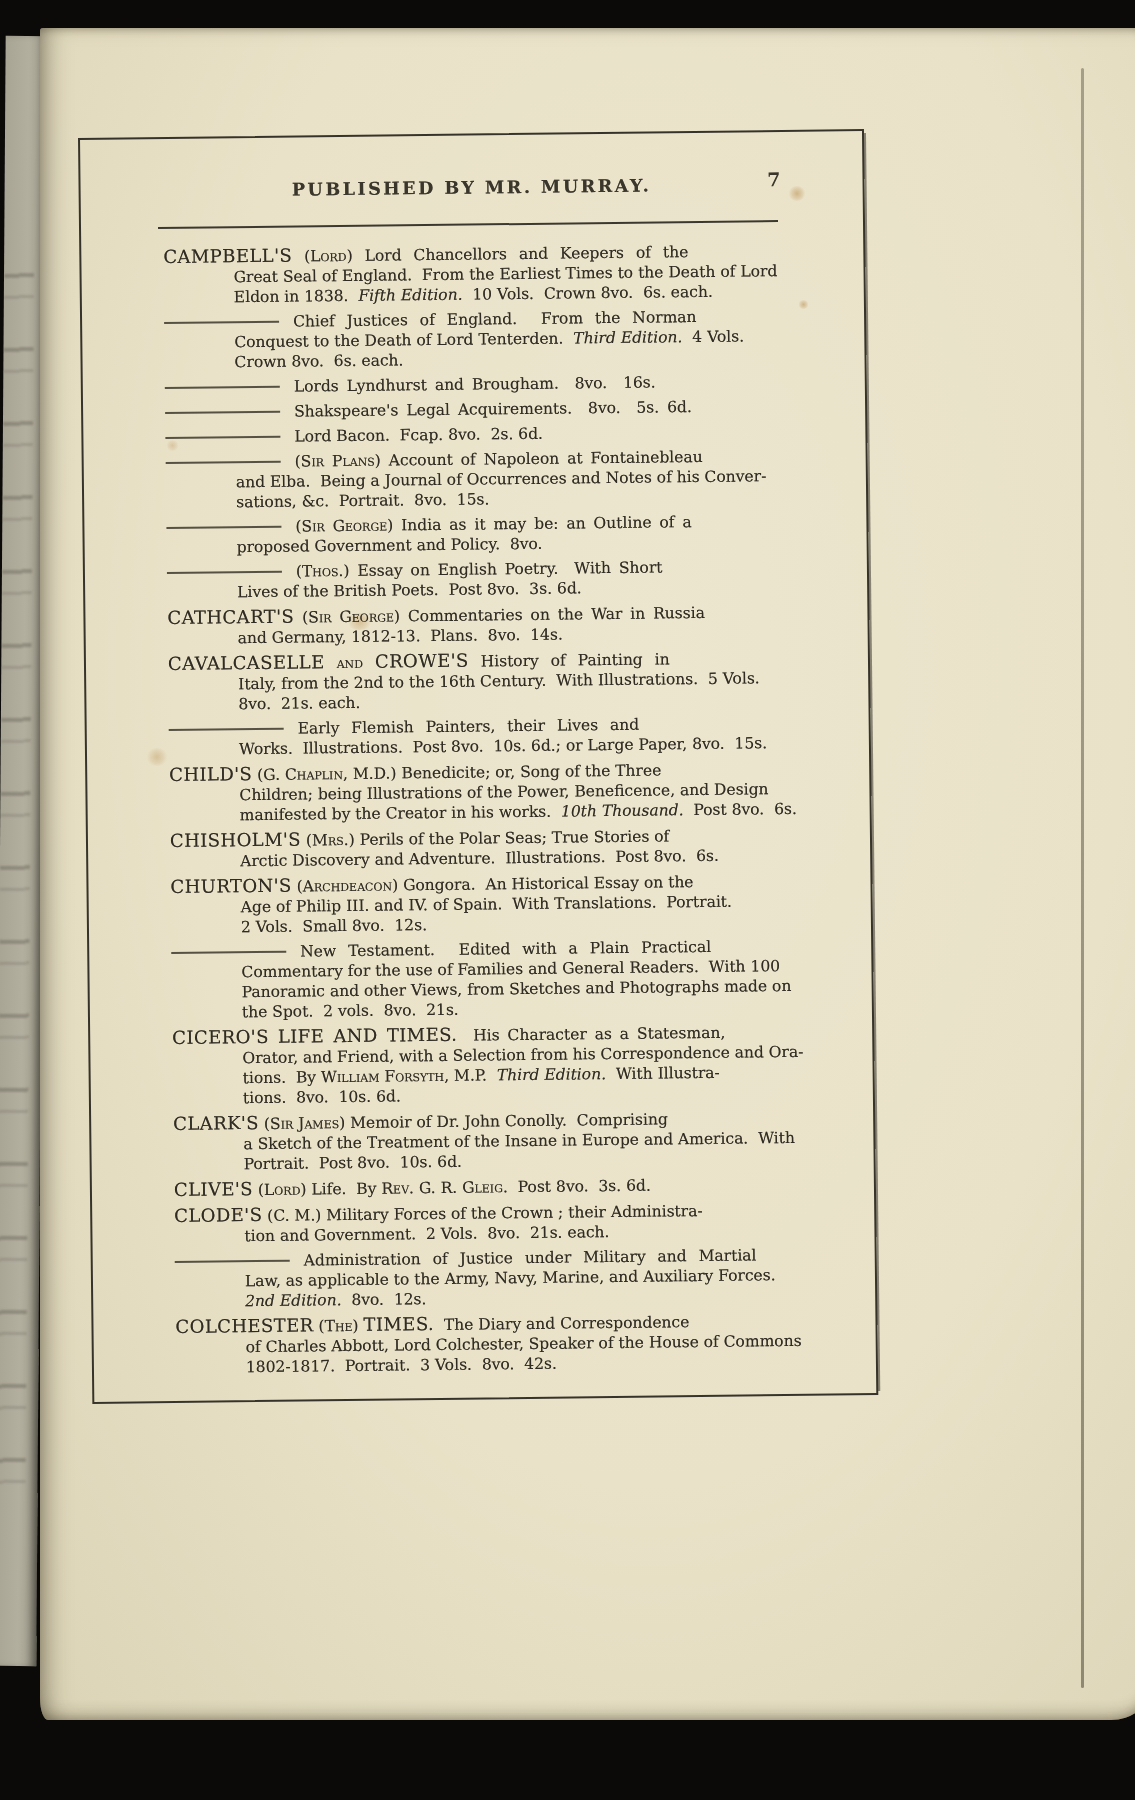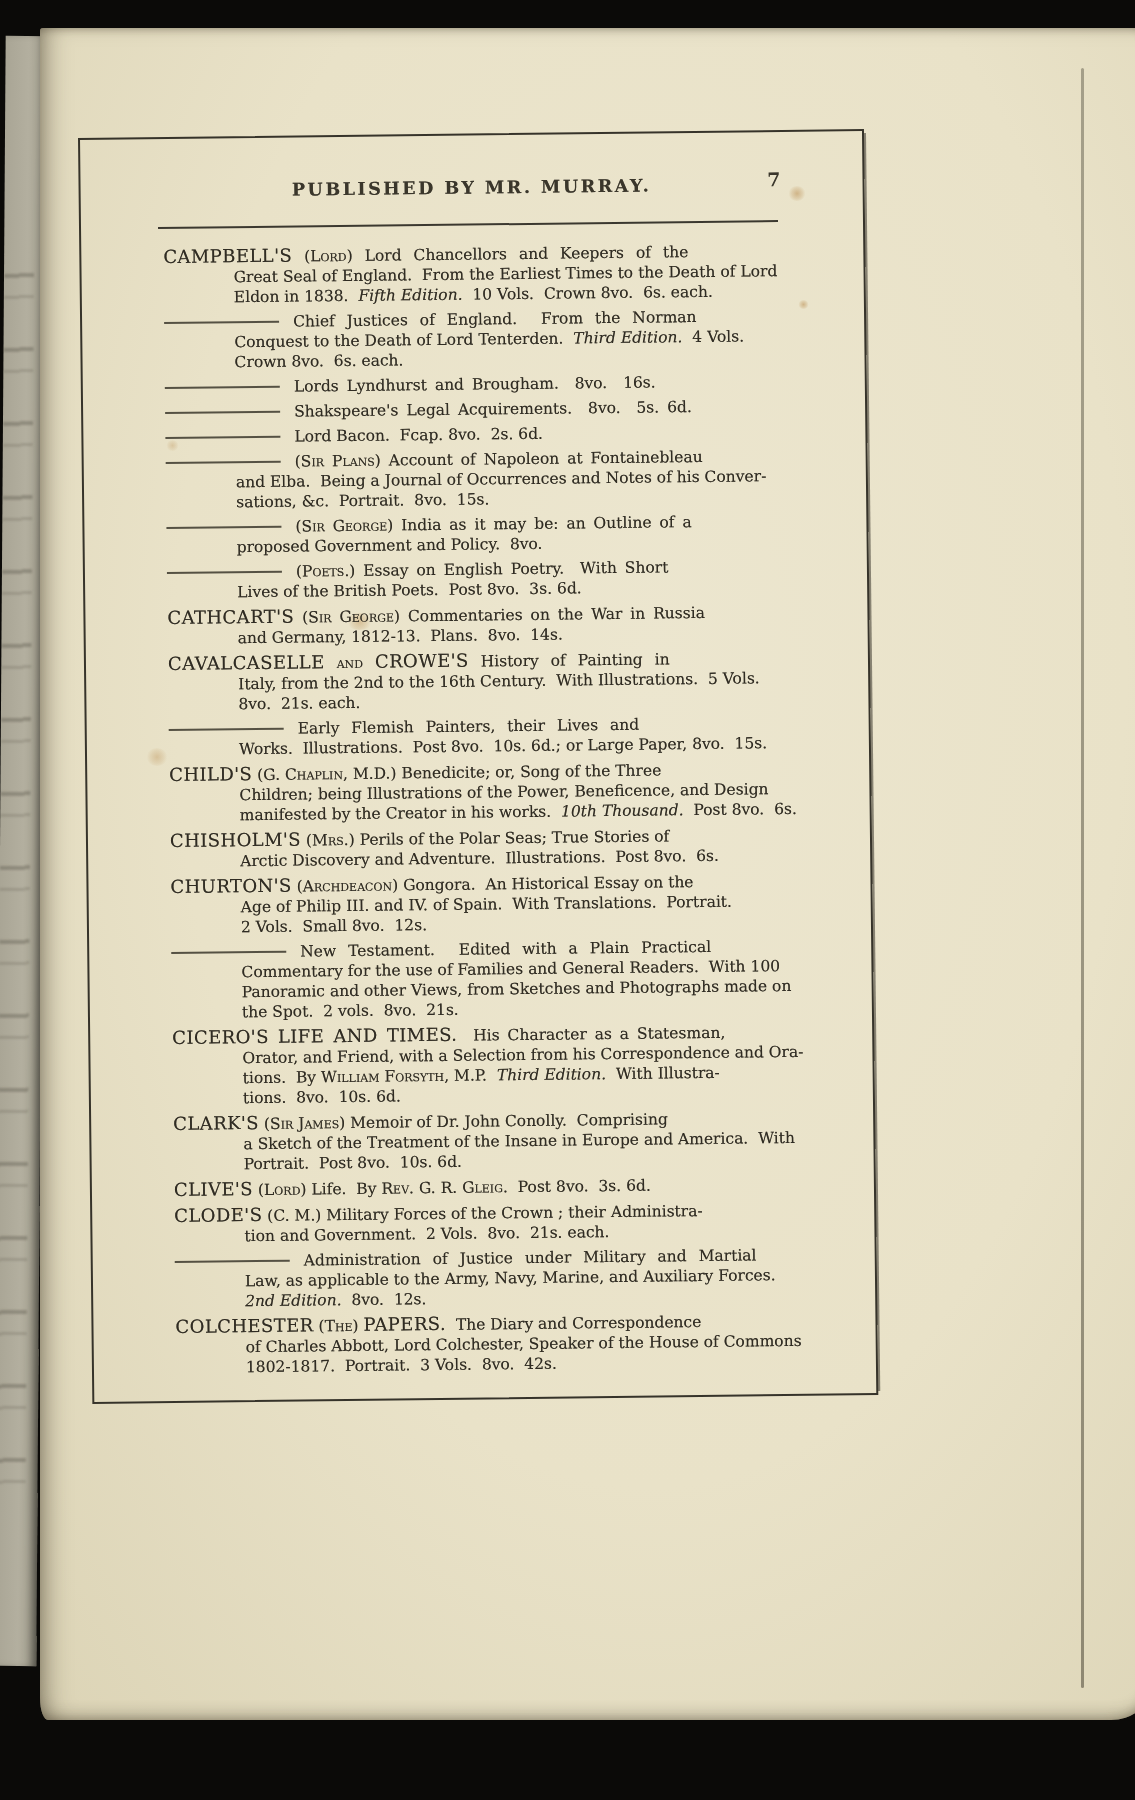--- a/index.html
+++ b/index.html
@@ -140,21 +140,21 @@
           <div class="entry">
             <div class="line first sp1"><span class="dash"></span><span class="sc">(Sir Plans) </span><span>Account of Napoleon at Fontainebleau</span></div>
             <div class="line cont"><span>and Elba.&nbsp; Being a Journal of Occurrences and Notes of his Conver-</span></div>
             <div class="line cont"><span>sations, &amp;c.&nbsp; Portrait.&nbsp; 8vo.&nbsp; 15s.</span></div>
           </div>
           <div class="entry">
             <div class="line first sp1"><span class="dash"></span><span class="sc">(Sir George) </span><span>India as it may be: an Outline of a</span></div>
             <div class="line cont"><span>proposed Government and Policy.&nbsp; 8vo.</span></div>
           </div>
           <div class="entry">
-            <div class="line first sp1"><span class="dash"></span><span class="sc">(Poets.) </span><span>Essay on English Poetry.&nbsp; With Short</span></div>
+            <div class="line first sp1"><span class="dash"></span><span class="sc">(Thos.) </span><span>Essay on English Poetry.&nbsp; With Short</span></div>
             <div class="line cont"><span>Lives of the British Poets.&nbsp; Post 8vo.&nbsp; 3s. 6d.</span></div>
           </div>
           <div class="entry">
             <div class="line first sp1"><span class="h">CATHCART'S</span><span class="sc"> (Sir George) </span><span>Commentaries on the War in Russia</span></div>
             <div class="line cont"><span>and Germany, 1812-13.&nbsp; Plans.&nbsp; 8vo.&nbsp; 14s.</span></div>
           </div>
           <div class="entry">
             <div class="line first sp2"><span class="h">CAVALCASELLE</span><span class="sc"> and </span><span class="h">CROWE'S</span><span> History of Painting in</span></div>
             <div class="line cont"><span>Italy, from the 2nd to the 16th Century.&nbsp; With Illustrations.&nbsp; 5 Vols.</span></div>
             <div class="line cont"><span>8vo.&nbsp; 21s. each.</span></div>
@@ -200,21 +200,21 @@
           <div class="entry">
             <div class="line first"><span class="h">CLODE'S</span><span class="sc"> (C. M.) </span><span>Military Forces of the Crown ; their Administra-</span></div>
             <div class="line cont"><span>tion and Government.&nbsp; 2 Vols.&nbsp; 8vo.&nbsp; 21s. each.</span></div>
           </div>
           <div class="entry">
             <div class="line first sp2"><span class="dash"></span><span>Administration of Justice under Military and Martial</span></div>
             <div class="line cont"><span>Law, as applicable to the Army, Navy, Marine, and Auxiliary Forces.</span></div>
             <div class="line cont"><span class="i">2nd Edition.</span><span>&nbsp; 8vo.&nbsp; 12s.</span></div>
           </div>
           <div class="entry">
-            <div class="line first"><span class="h">COLCHESTER</span><span class="sc"> (The) </span><span class="h">PAPERS.</span><span>&nbsp; The Diary and Correspondence</span></div>
+            <div class="line first"><span class="h">COLCHESTER</span><span class="sc"> (The) </span><span class="h">TIMES.</span><span>&nbsp; The Diary and Correspondence</span></div>
             <div class="line cont"><span>of Charles Abbott, Lord Colchester, Speaker of the House of Commons</span></div>
             <div class="line cont"><span>1802-1817.&nbsp; Portrait.&nbsp; 3 Vols.&nbsp; 8vo.&nbsp; 42s.</span></div>
           </div>
         </div>
 
     </div>
 
     <div class="page-edge-line"></div>
   </div>
 

